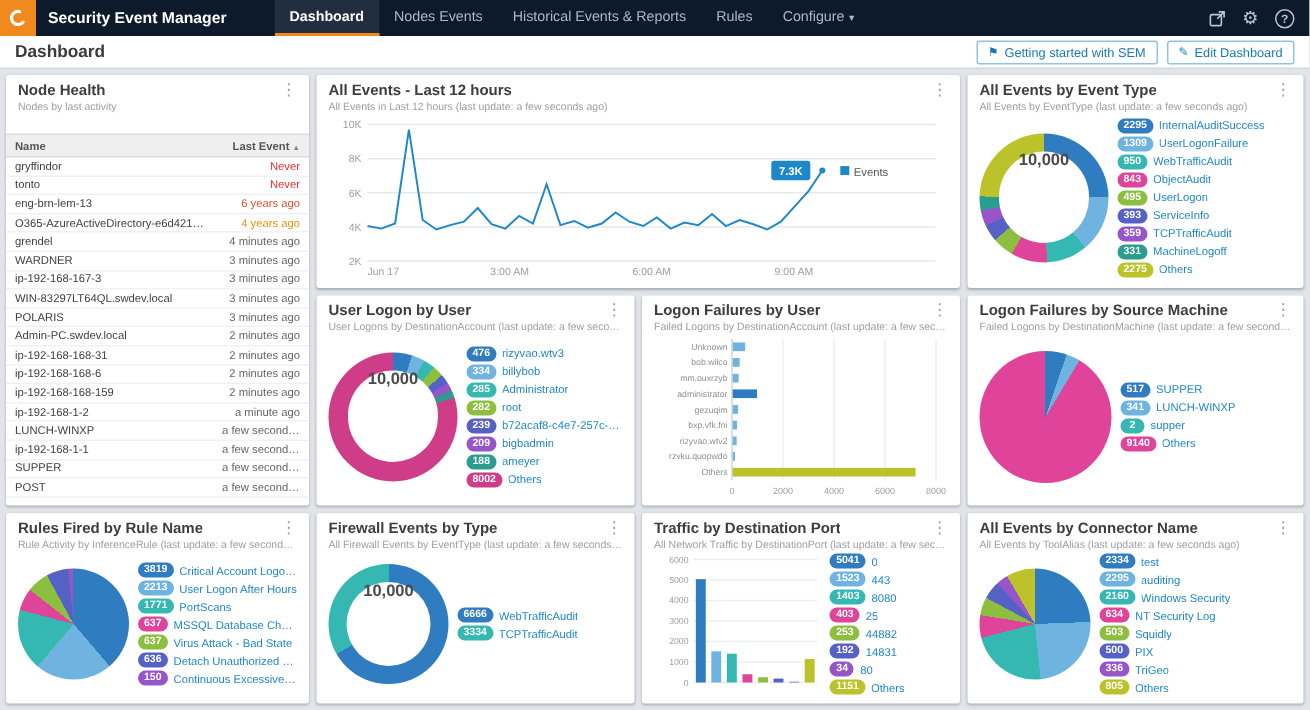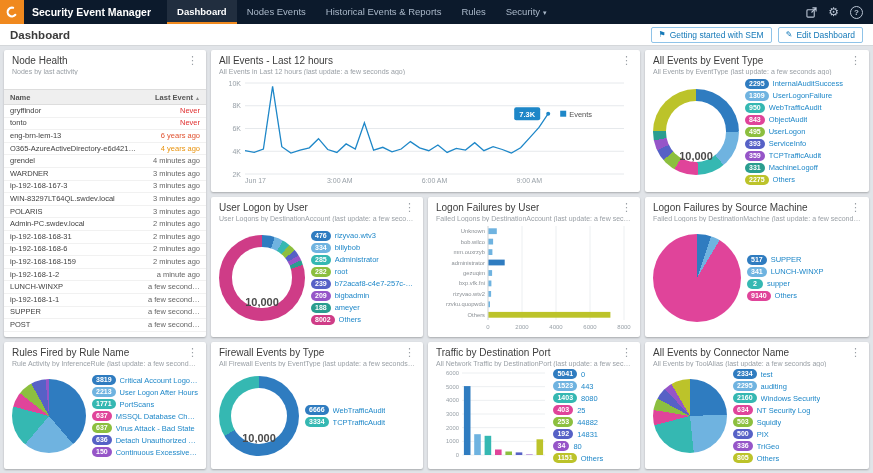--- a/index.html
+++ b/index.html
@@ -2,21 +2,21 @@
 <html><head>
 <meta charset="utf-8">
 <style>
   *{margin:0;padding:0;box-sizing:border-box}
   html,body{width:873px;height:473px;overflow:hidden;background:#e1e4e8;
     font-family:"Liberation Sans","DejaVu Sans",sans-serif;-webkit-font-smoothing:antialiased}
 
   
   .topnav{height:24px;background:#0c1a2c;display:flex;align-items:stretch;color:#b9c4d3}
   .logo{width:24px;height:24px;background:#f0891e;display:flex;align-items:center;justify-content:center;flex:none;cursor:pointer}
-  .brand{font-size:10.5px;font-weight:bold;color:#fff;line-height:24px;padding:0 16px 0 8px;white-space:nowrap}
+  .brand{font-size:10.5px;font-weight:bold;color:#fff;line-height:24px;padding:0 32px 0 8px;white-space:nowrap}
   .nav{display:flex}
   .nav-item{font-size:9.5px;line-height:24px;padding:0 10px;color:#aab8c9;cursor:pointer;white-space:nowrap}
   .nav-item.active{background:rgba(255,255,255,.09);color:#fff;font-weight:bold;box-shadow:inset 0 -2px 0 #f0891e}
   .caret{font-size:7px;margin-left:3px}
   .nav-right{margin-left:auto;display:flex;align-items:center;gap:11px;padding-right:10px}
   .nico{cursor:pointer;display:flex;align-items:center;justify-content:center;color:#b9c4d3}
   .gear{font-size:12px;line-height:12px}
   .help{width:13px;height:13px;border:1px solid #b9c4d3;border-radius:50%;font-size:8px;font-weight:bold}
 
   
@@ -28,39 +28,39 @@
   .pbtn .ic{font-size:8px}
 
   
   .grid{display:grid;grid-template-columns:202px 212px 212px 1fr;grid-template-rows:142px 140px 1fr;
     gap:5px;padding:4px;height:427px}
   .card{background:#fff;border-radius:2px;box-shadow:0 1px 2px rgba(0,0,0,.25);overflow:hidden;display:flex;flex-direction:column;min-width:0;min-height:0}
   #card-node-health{grid-row:1/3}
   #card-all-events{grid-column:2/4}
 
   .chead{display:flex;align-items:flex-start;justify-content:space-between;padding:5px 6px 0 8px}
-  .chead h3{font-size:10px;font-weight:normal;color:#3d3d3d;line-height:12px;white-space:nowrap;overflow:hidden;text-overflow:ellipsis}
+  .chead h3{font-size:10px;font-weight:bold;color:#3d3d3d;line-height:12px;white-space:nowrap;overflow:hidden;text-overflow:ellipsis}
   .kebab{font-size:11px;color:#9aa0a6;cursor:pointer;line-height:11px;padding:0 2px;flex:none}
   .subtitle{font-size:7px;color:#9aa0a6;padding:1px 8px 0;white-space:nowrap;overflow:hidden;text-overflow:ellipsis}
   .cbody{flex:1;display:flex;align-items:center;padding:2px 8px 6px;min-height:0;min-width:0}
   .chart{flex:1;min-width:0;height:100%;position:relative}
 
   
   .ntable{width:100%;border-collapse:collapse;table-layout:fixed;font-size:7.5px;margin-top:14px}
   .ntable th{background:#efefef;border-top:1px solid #ddd;border-bottom:1px solid #ddd;color:#555;
     text-align:left;font-weight:bold;padding:2.5px 6px;cursor:pointer}
   .ntable th.te,.ntable td.te{text-align:right;width:64px}
   .ntable .sort{font-size:5px;color:#888}
   .ntable td{padding:1.8px 6px;border-bottom:1px solid #f1f1f1;color:#3f3f3f;line-height:8px;
     white-space:nowrap;overflow:hidden;text-overflow:ellipsis;cursor:default}
   .ntable td.te{color:#666}
 
   
   .pchart{border-radius:50%;position:relative;flex:none;align-self:center;margin-right:6px;cursor:pointer}
-  .hole{position:absolute;inset:15%;background:#fff;border-radius:50%;display:flex;align-items:flex-end;justify-content:center}
+  .hole{position:absolute;inset:15%;background:#fff;border-radius:50%;display:flex;align-items:flex-start;justify-content:center}
   .hole span{font-size:11px;font-weight:bold;color:#4a4a4a}
 
   
   .legend{flex:1;display:flex;flex-direction:column;justify-content:center;gap:1.5px;min-width:0}
   .lrow{display:flex;align-items:center;gap:4px;height:10.5px;cursor:pointer}
   .pill{font-size:7px;font-weight:bold;color:#fff;border-radius:6px;padding:1px 4px;min-width:16px;
     text-align:center;line-height:8px;flex:none}
   .llabel{font-size:7.5px;color:#1e87c8;white-space:nowrap;overflow:hidden;text-overflow:ellipsis}
 </style>
 </head>
@@ -71,21 +71,21 @@
     <svg width="16" height="16" viewBox="0 0 24 24">
         <circle cx="12" cy="12" r="6.5" fill="none" stroke="#fff" stroke-width="3.2" stroke-dasharray="27 14" stroke-linecap="round" transform="rotate(40 12 12)"></circle>
       </svg>
   </div>
   <div class="brand">Security Event Manager</div>
   <nav class="nav">
     <a class="nav-item active">Dashboard</a>
     <a class="nav-item">Nodes Events</a>
     <a class="nav-item">Historical Events &amp; Reports</a>
     <a class="nav-item">Rules</a>
-    <a class="nav-item"><span>Security</span><span class="caret">▾</span></a>
+    <a class="nav-item"><span>Configure</span><span class="caret">▾</span></a>
   </nav>
   <div class="nav-right">
     <span class="nico">
       <svg width="11" height="11" viewBox="0 0 12 12">
           <rect x="1" y="3" width="8" height="8" rx="1" fill="none" stroke="#b9c4d3" stroke-width="1.2"></rect>
           <path d="M6 6 L11 1 M7 1 h4 v4" stroke="#b9c4d3" stroke-width="1.2" fill="none"></path>
         </svg>
     </span>
     <span class="nico gear">⚙</span>
     <span class="nico help">?</span>

